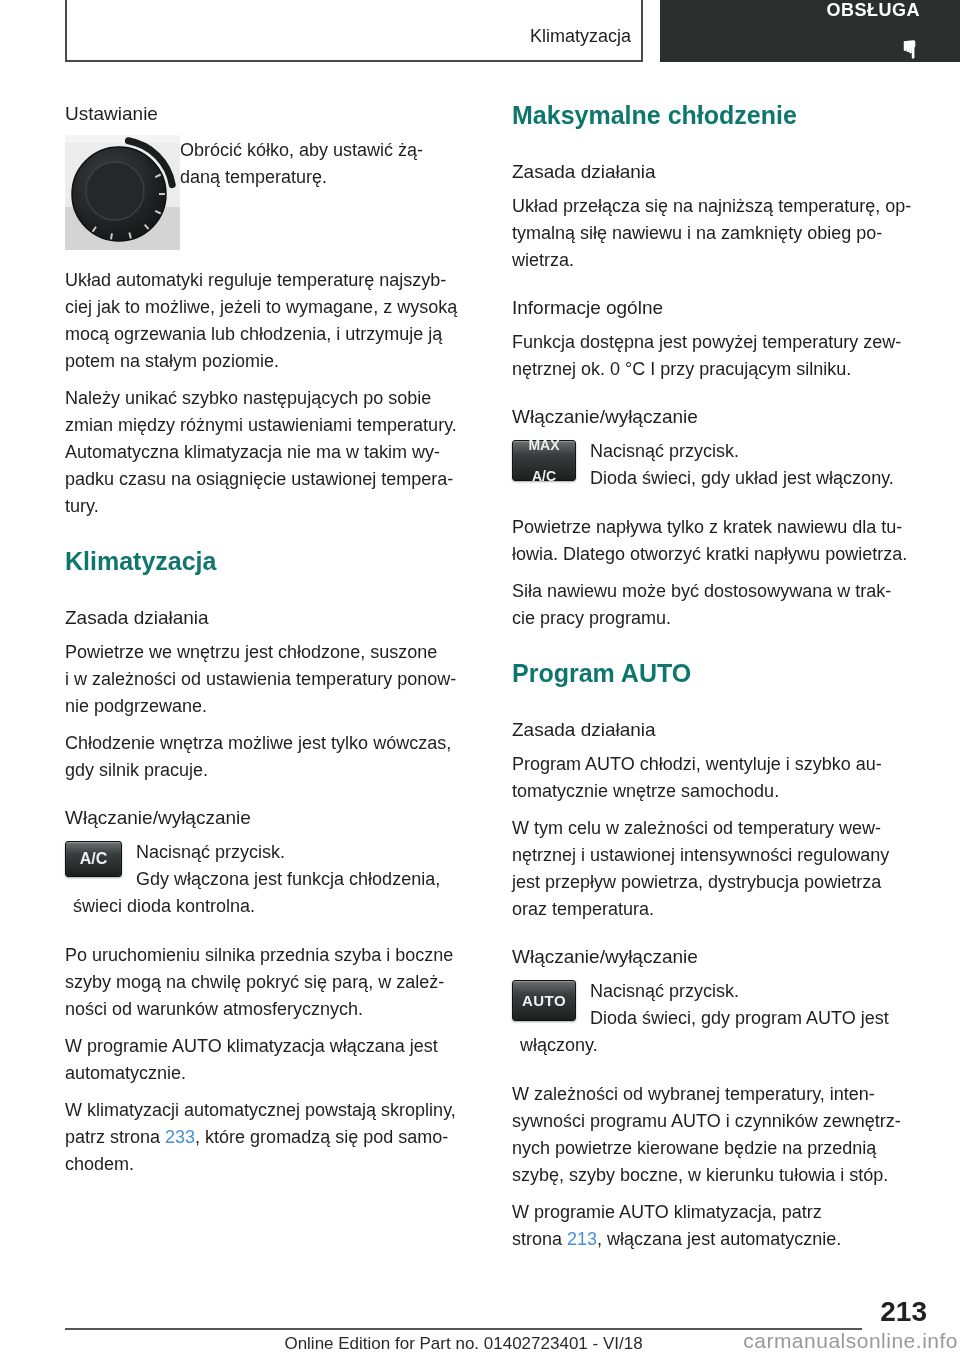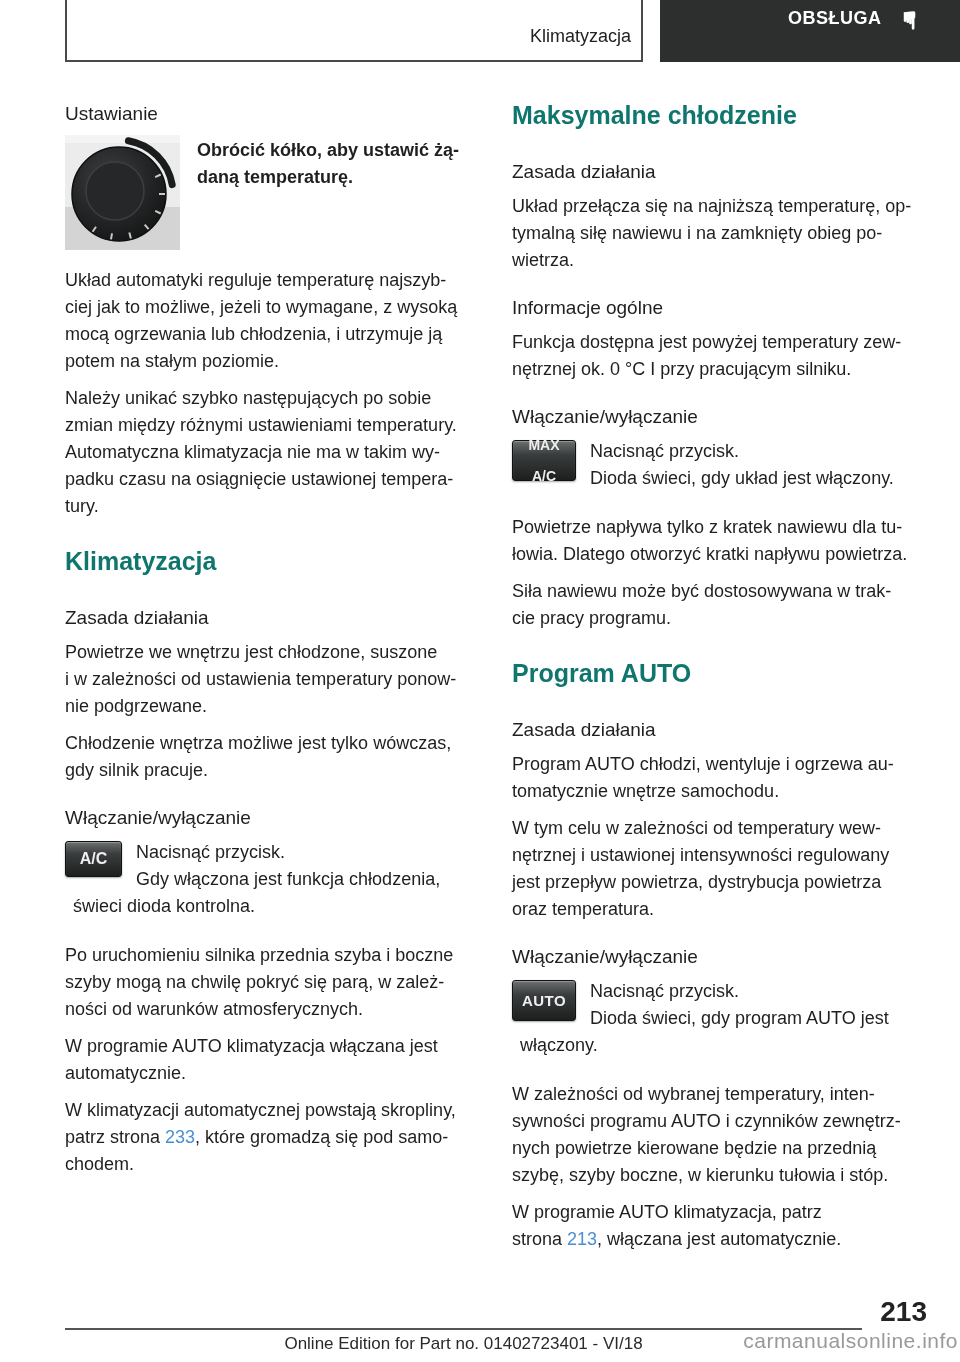--- a/index.html
+++ b/index.html
@@ -5,39 +5,39 @@
   html,body{margin:0;padding:0;}
   body{font-family:"Liberation Sans",sans-serif;background:#e9e9e9;}
   .page{position:relative;width:960px;height:1362px;background:#ffffff;overflow:hidden;margin:0 auto;}
 
   
   .hdr-box{position:absolute;left:65px;top:-3px;width:578px;height:65px;border:2px solid #4a4a4a;
            box-sizing:border-box;display:flex;align-items:center;justify-content:flex-end;
            padding:14px 10px 0 0;}
   .hdr-box span{font-size:18px;color:#222;}
   .hdr-tab{position:absolute;left:660px;top:0;width:300px;height:62px;background:#2c2f2e;
-           display:flex;align-items:flex-start;justify-content:flex-end;gap:16px;
-           padding:8px 40px 0 0;box-sizing:border-box;color:#fff;}
+           display:flex;align-items:flex-end;justify-content:flex-end;gap:16px;
+           padding:8px 40px 0 0;box-sizing:border-box;color:#fff;flex-direction:column;}
   .hdr-tab .label{font-size:18px;font-weight:bold;letter-spacing:.5px;}
   .hand{display:inline-block;transform:rotate(90deg);font-size:25px;line-height:1;color:#fff;}
 
   
   .col{position:absolute;top:100px;box-sizing:border-box;}
   .col.left{left:65px;width:424px;}
   .col.right{left:512px;width:426px;}
   .col h2{font-size:25px;line-height:30px;font-weight:bold;color:#0f766e;margin:26px 0 30px;}
   .col > h2:first-child{margin-top:0;}
   .subhead{font-size:19px;line-height:23px;font-weight:normal;color:#1f1f1f;margin:22px 0 10px;}
   .col .first{margin-top:2px;}
   p.body{font-size:18px;line-height:27px;color:#1f1f1f;margin:0 0 10px;}
   .pre{white-space:pre-line;}
   a.pagelink{color:#4a8fd4;text-decoration:none;cursor:pointer;}
 
   
-  .knob-row{display:flex;gap:17px;margin:4px 0 17px;font-weight:bold;}
+  .knob-row{display:flex;margin:4px 0 17px;}
   .knob-img{width:115px;height:115px;flex:0 0 115px;}
   .knob-row p{padding-top:2px;margin:0;}
 
   
   .btn-row{margin:0 0 14px;}
   .btn-row::after{content:"";display:block;clear:both;}
   .btn-row p{margin:8px;}
   .panel-btn{float:left;width:57px;height:36px;margin:2px 14px 4px 0;border-radius:3px;
              background:linear-gradient(180deg,#6b6f6f 0%,#3a3d3d 35%,#1d1f1f 100%);
              border:1px solid #101212;box-sizing:border-box;color:#eee;
@@ -158,21 +158,21 @@
 Dioda świeci, gdy układ jest włączony.</p>
     </div>
 
     <p class="body pre">Powietrze napływa tylko z kratek nawiewu dla tu-
 łowia. Dlatego otworzyć kratki napływu powietrza.</p>
     <p class="body pre">Siła nawiewu może być dostosowywana w trak-
 cie pracy programu.</p>
 
     <h2>Program AUTO</h2>
     <div class="subhead">Zasada działania</div>
-    <p class="body pre">Program AUTO chłodzi, wentyluje i ogrzewa au-
+    <p class="body pre">Program AUTO chłodzi, wentyluje i szybko au-
 tomatycznie wnętrze samochodu.</p>
     <p class="body pre">W tym celu w zależności od temperatury wew-
 nętrznej i ustawionej intensywności regulowany
 jest przepływ powietrza, dystrybucja powietrza
 oraz temperatura.</p>
 
     <div class="subhead">Włączanie/wyłączanie</div>
     <div class="btn-row">
       <span class="panel-btn tall auto">AUTO</span>
       <p class="body pre">Nacisnąć przycisk.

